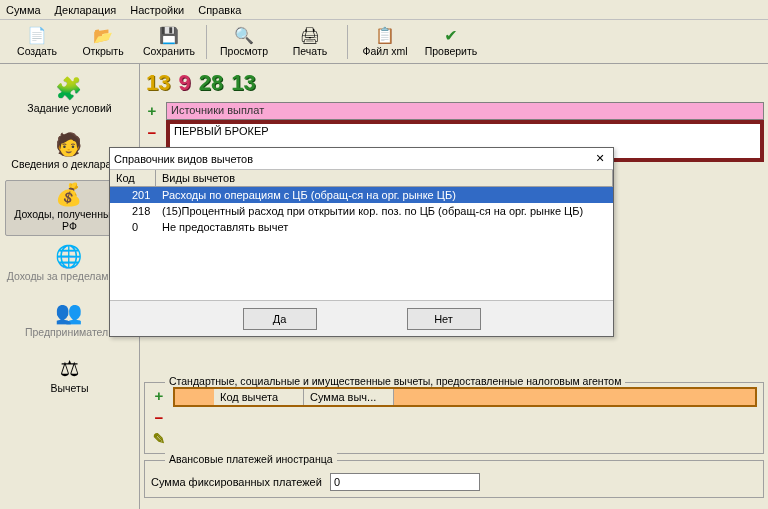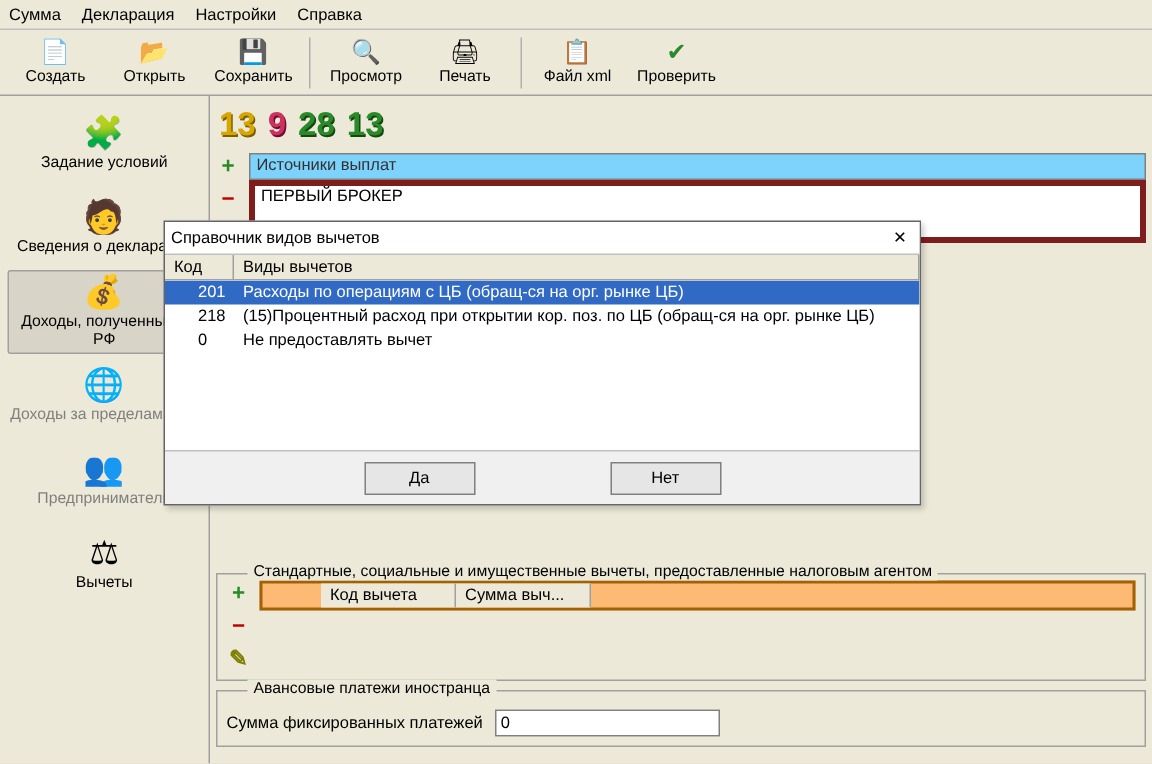--- a/index.html
+++ b/index.html
@@ -21,21 +21,21 @@
   .content { flex: 1; background: #ece9d8; padding: 4px; position: relative; }
   .colorbar { display: flex; gap: 8px; padding: 2px 0 6px 2px; text-align: center; }
   .colorbar .num { font-family: Impact, Arial; font-size: 22px; font-weight: bold; }
   .fieldset { border: 1px solid #a0a0a0; margin-bottom: 6px; padding: 4px 6px 6px 6px; position: relative; background: #ece9d8; }
   .fieldset .legend { position: absolute; top: -8px; left: 8px; background: #ece9d8; padding: 0 4px; font-size: 10.5px; color: #000; margin-left: 12px; }
   .iconcol { display: flex; flex-direction: column; gap: 6px; margin-right: 6px; }
   .iconcol span { width: 16px; height: 16px; display: flex; align-items: center; justify-content: center; font-size: 15px; font-weight: bold; cursor: pointer; }
   .whitebox { background: #fff; border: 4px solid #7f1d1d; height: 18px; padding: 1px 4px; flex: 1; }
   .group-top { display: flex; }
   .payers-list { flex: 1; display: flex; flex-direction: column; }
-  .header-line { background: #7dd3fc; border: 1px solid #808080; height: 18px; padding: 1px 4px; font-size: 11px; color: #333; }
+  .header-line { background: #f9a8d4; border: 1px solid #808080; height: 18px; padding: 1px 4px; font-size: 11px; color: #333; }
   .tablehead { display: flex; background: #fdba74; border: 2px solid #a16207; padding-left: 39px; }
   .tablehead .th { border-right: 1px solid #a0a0a0; padding: 2px 6px; background: #ece9d8; }
   .advance-row { display: flex; align-items: center; gap: 8px; margin-top: 8px; }
   .advance-row input { width: 150px; height: 18px; border: 1px solid #808080; padding: 1px 3px; }
   
   .modal { position: absolute; left: 109px; top: 147px; width: 505px; height: 190px; background: #f0f0f0; border: 1px solid #646464; box-shadow: 2px 2px 4px rgba(0,0,0,0.2); display: flex; flex-direction: column; z-index: 100; }
   .modal .titlebar { height: 22px; background: #fff; display: flex; align-items: center; justify-content: space-between; padding: 0 4px; border-bottom: 1px solid #c0c0c0; }
   .modal .titlebar .mtitle { font-size: 11px; }
   .modal .titlebar .closebtn { width: 18px; height: 16px; display: flex; align-items: center; justify-content: center; cursor: pointer; font-size: 12px; }
   .modal .thead { display: flex; background: #ece9d8; border-bottom: 1px solid #a0a0a0; }
@@ -154,21 +154,21 @@
         <div style="flex:1">
           <div class="tablehead">
             <div class="th" style="width:90px">Код вычета</div>
             <div class="th" style="width:90px">Сумма выч...</div>
           </div>
         </div>
       </div>
     </div>
 
     <div class="fieldset">
-      <div class="legend">Авансовые платежи иностранца</div>
+      <div class="legend">Авансовые платежей иностранца</div>
       <div class="advance-row">
         <span>Сумма фиксированных платежей</span>
         <input type="text" value="0" style="">
       </div>
     </div>
   </div>
 </div>
 
 <div class="modal">
   <div class="titlebar">

